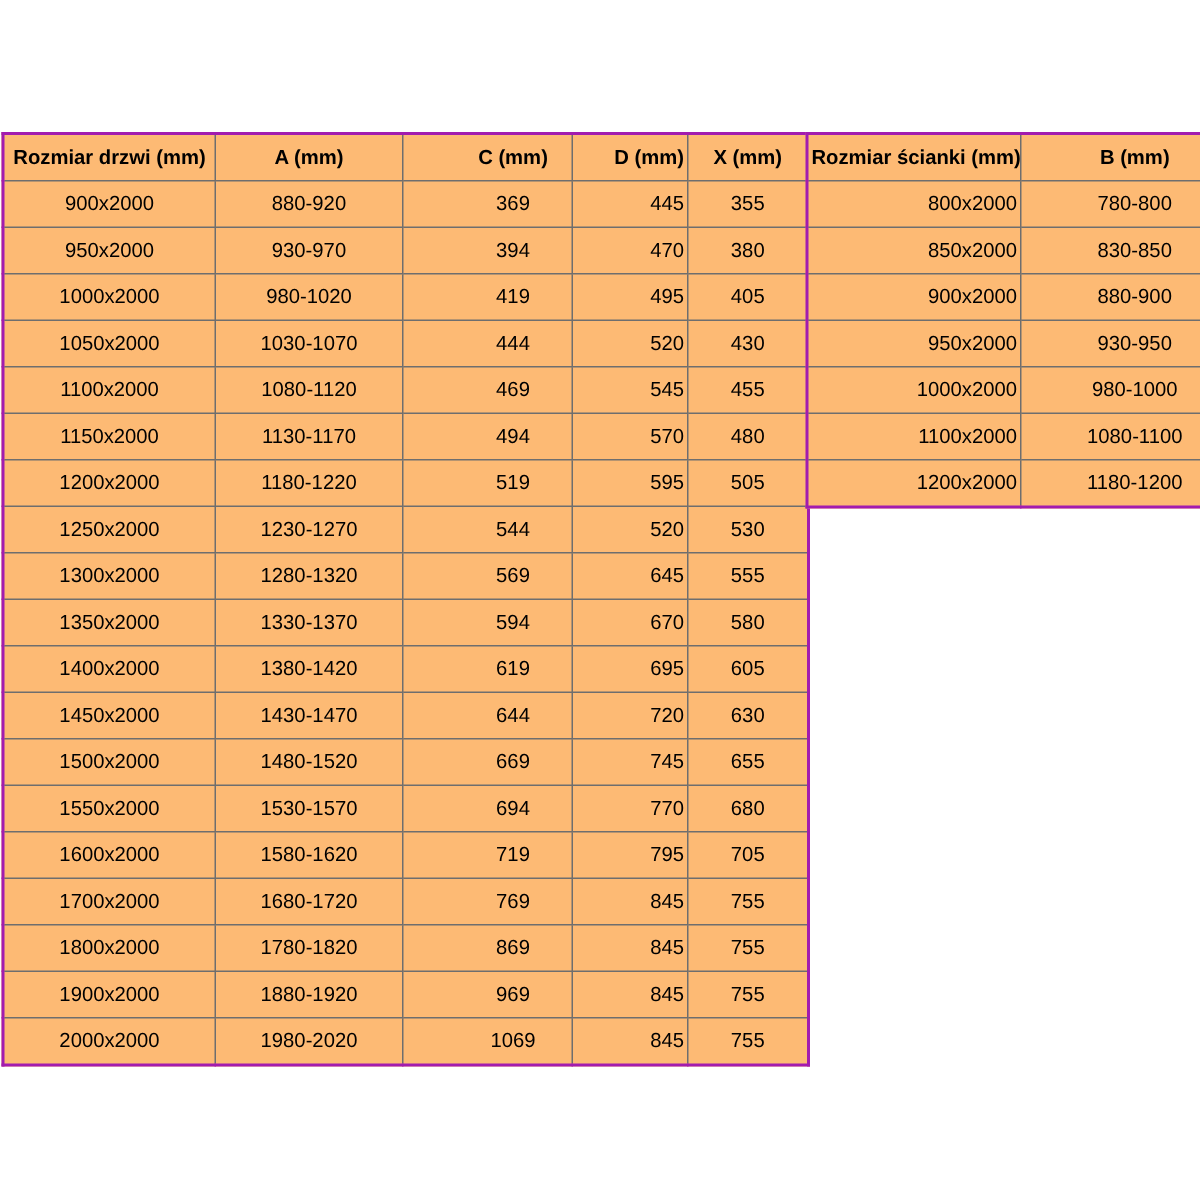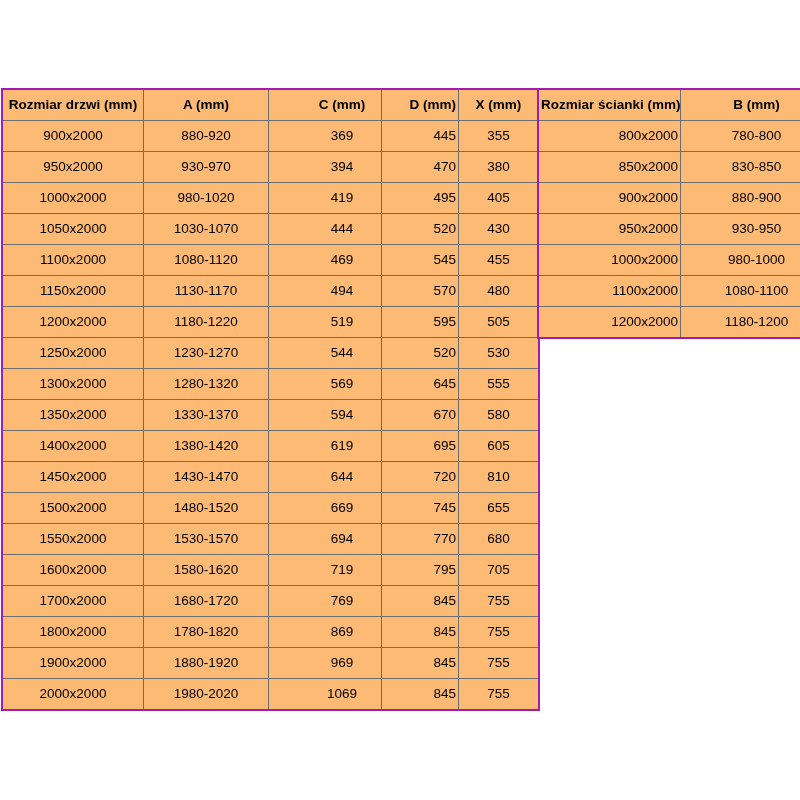--- a/index.html
+++ b/index.html
@@ -148,21 +148,21 @@
           <td>1380-1420</td>
           <td>619</td>
           <td>695</td>
           <td>605</td>
         </tr>
         <tr>
           <td>1450x2000</td>
           <td>1430-1470</td>
           <td>644</td>
           <td>720</td>
-          <td>810</td>
+          <td>630</td>
         </tr>
         <tr>
           <td>1500x2000</td>
           <td>1480-1520</td>
           <td>669</td>
           <td>745</td>
           <td>655</td>
         </tr>
         <tr>
           <td>1550x2000</td>

